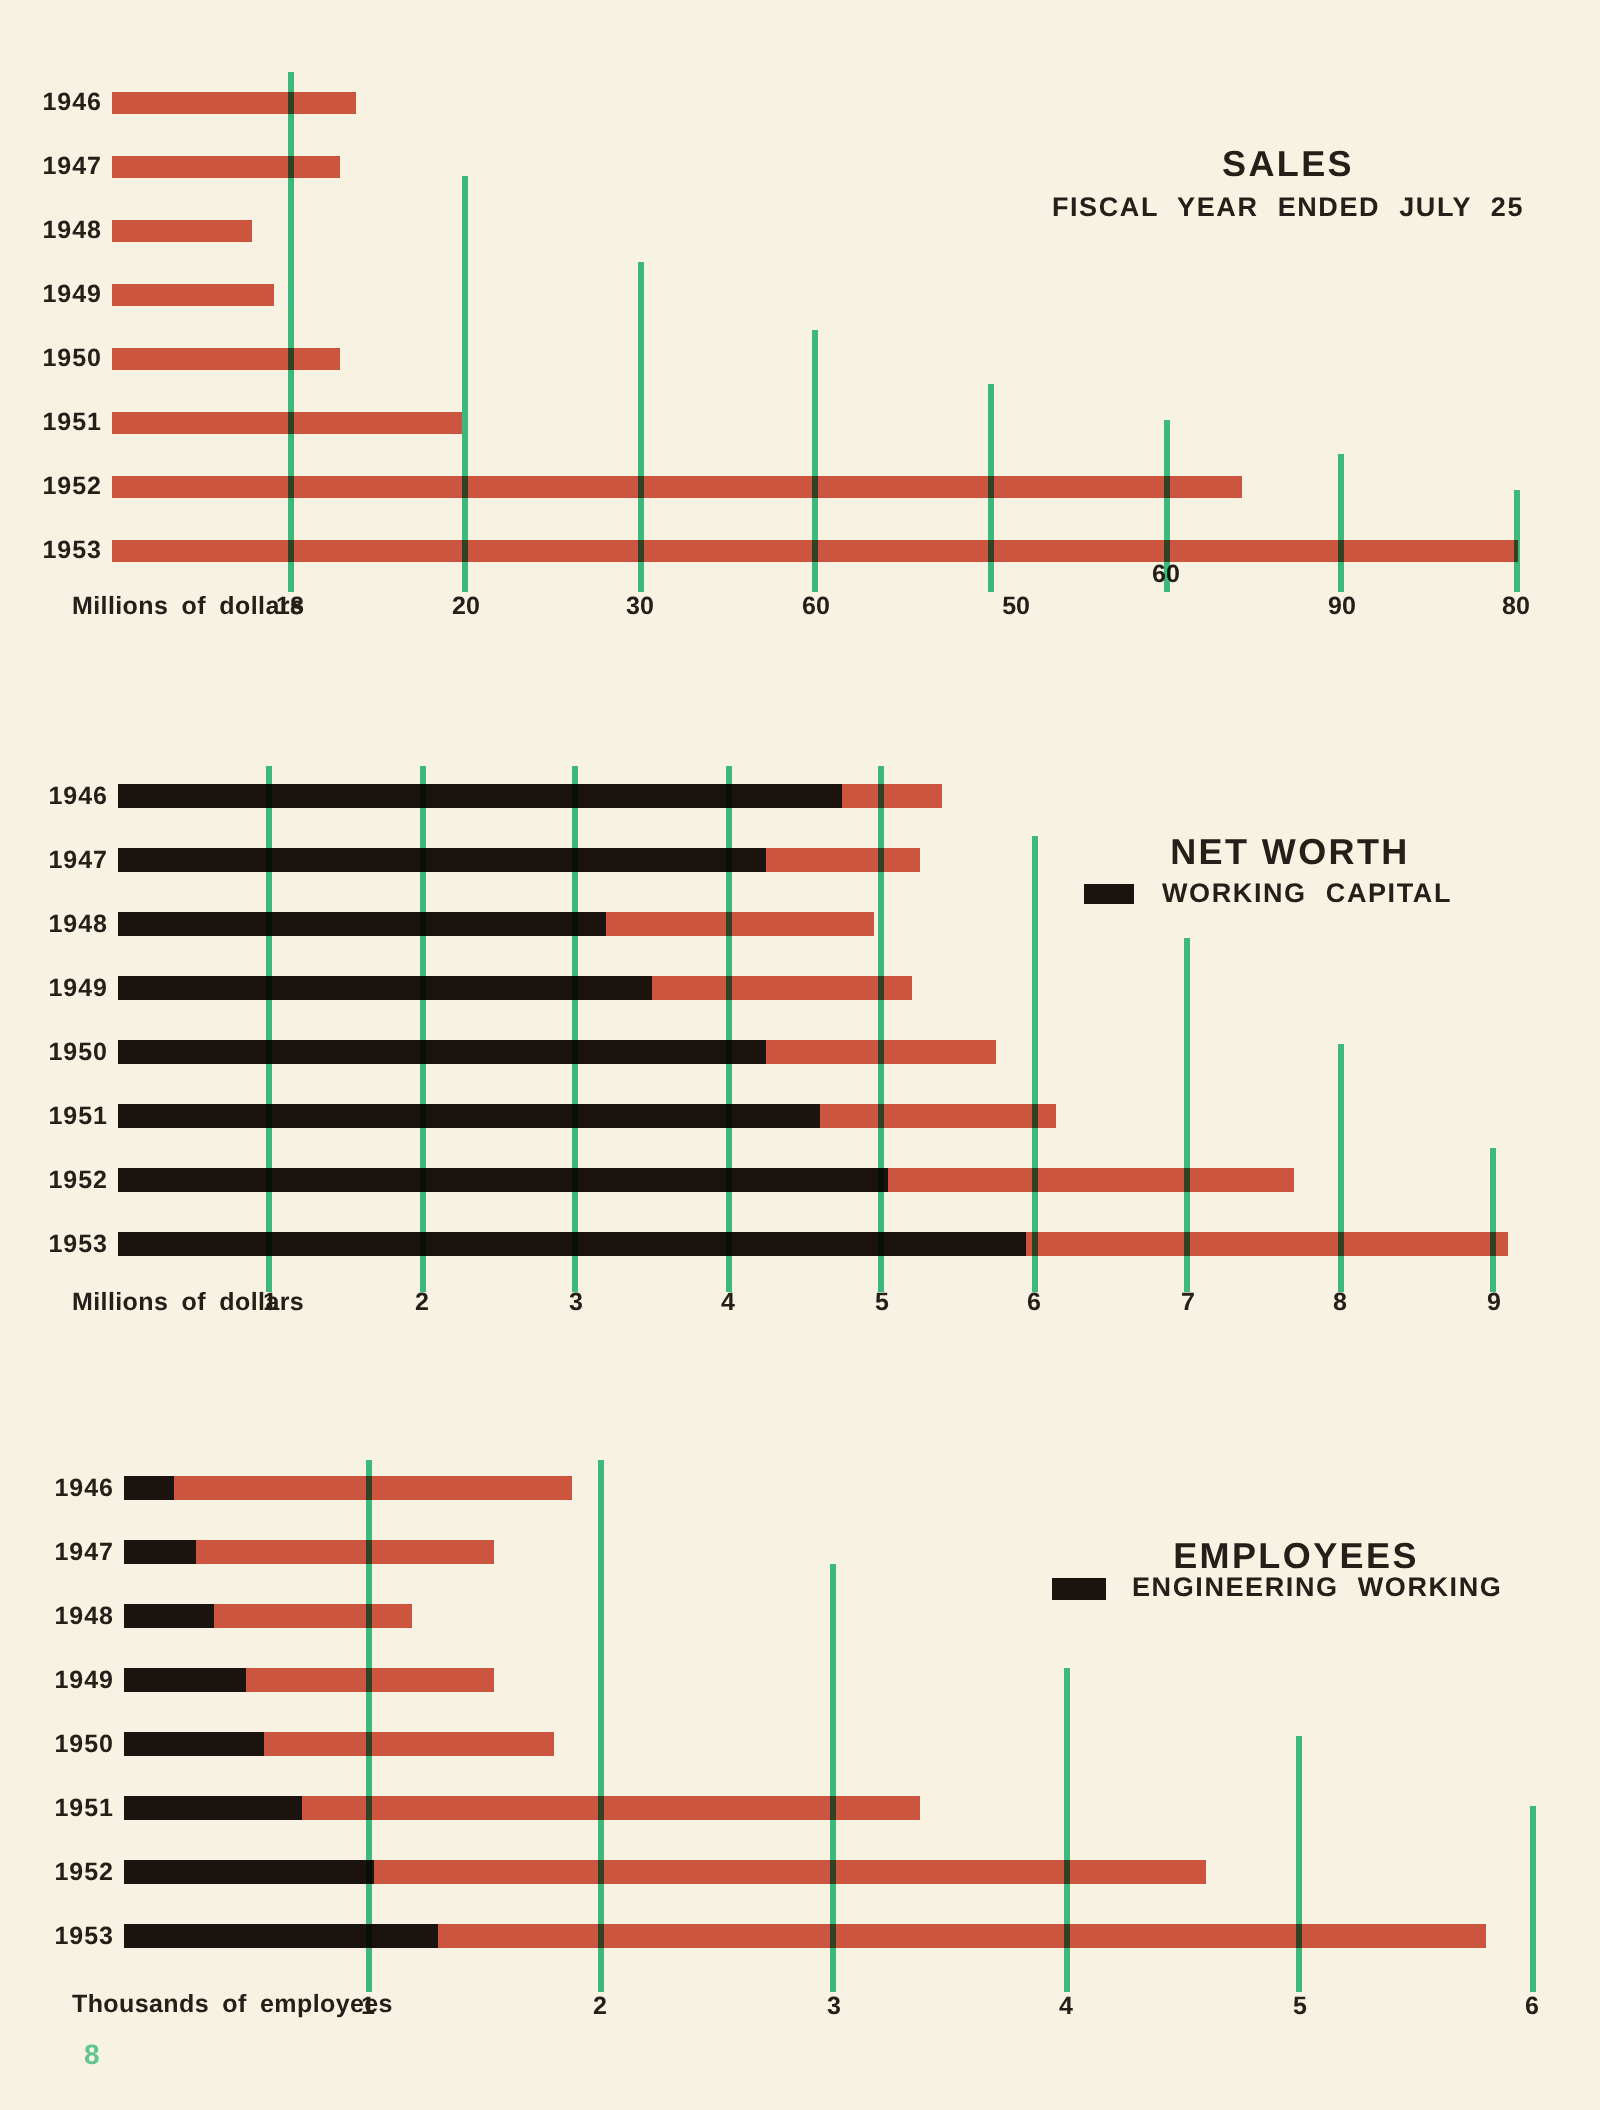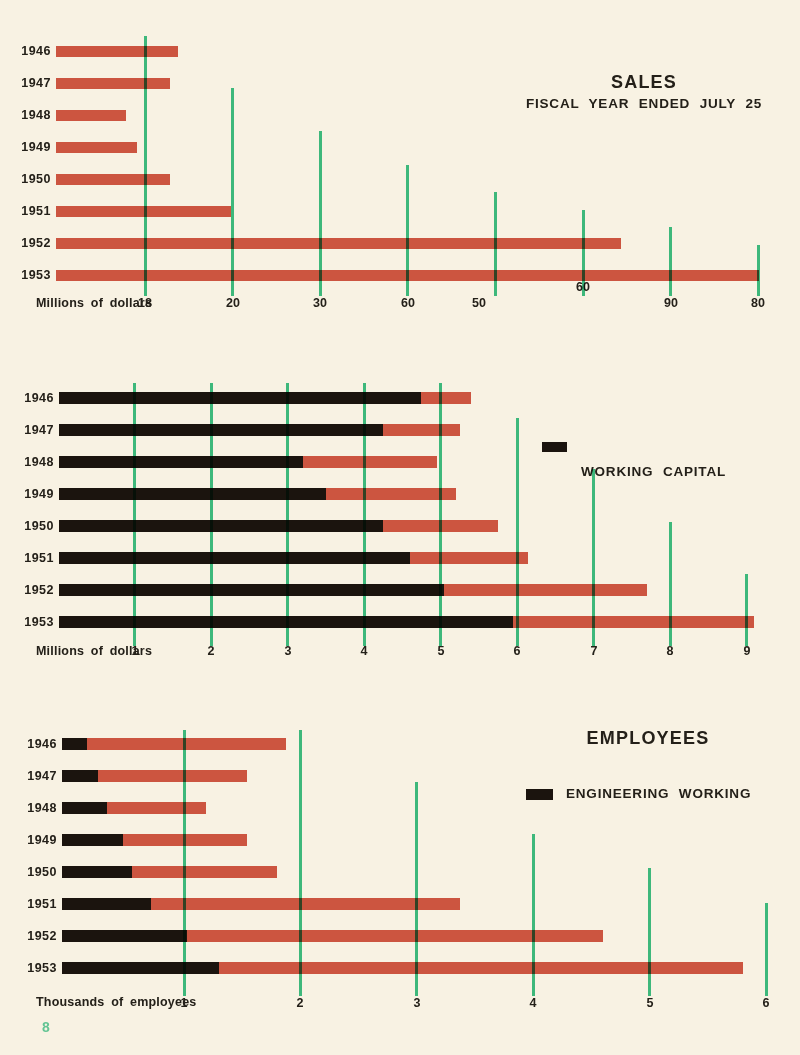--- a/index.html
+++ b/index.html
@@ -56,32 +56,33 @@
       <div class="bar" style="left: 56px; top: 270px; width: 703px; height: 11px; background: var(--red); z-index: 2;"></div>
       <div class="grid" style="left: 144px; top: 36px; width: 3px; height: 260px;"></div>
       <div class="tick" style="left: 125px; top: 296px; width: 40px;">18</div>
       <div class="grid" style="left: 231px; top: 88px; width: 3px; height: 208px;"></div>
       <div class="tick" style="left: 213px; top: 296px; width: 40px;">20</div>
       <div class="grid" style="left: 319px; top: 131px; width: 3px; height: 165px;"></div>
       <div class="tick" style="left: 300px; top: 296px; width: 40px;">30</div>
       <div class="grid" style="left: 406px; top: 165px; width: 3px; height: 131px;"></div>
       <div class="tick" style="left: 388px; top: 296px; width: 40px;">60</div>
       <div class="grid" style="left: 494px; top: 192px; width: 3px; height: 104px;"></div>
-      <div class="tick" style="left: 459px; top: 296px; width: 40px;">50</div>
+      <div class="tick" style="left: 475px; top: 296px; width: 40px; text-align: right;">50</div>
       <div class="grid" style="left: 582px; top: 210px; width: 3px; height: 86px;"></div>
       <div class="tick" style="left: 563px; top: 280px; width: 40px;">60</div>
       <div class="grid" style="left: 669px; top: 227px; width: 3px; height: 69px;"></div>
       <div class="tick" style="left: 651px; top: 296px; width: 40px;">90</div>
       <div class="grid" style="left: 757px; top: 245px; width: 3px; height: 51px;"></div>
       <div class="tick" style="left: 738px; top: 296px; width: 40px; text-align: center;">80</div>
     </div>
 
   <div class="chart-layer">
+    <div class="title" style="left:495px;top:416px;">NET WORTH</div>
     <div class="legend-swatch" style="left:542px;top:442px;width:25px;height:10px;"></div>
-    <div class="legend-label" style="left:581px;top:464px;text-align:center;">WORKING CAPITAL</div>
+    <div class="legend-label" style="left:581px;top:439px;text-align:center;">WORKING CAPITAL</div>
     <div class="caption" style="left:36px;top:644px;">Millions of dollars</div>
   <div class="yr" style="left: 9px; top: 390px; width: 45px;">1946</div>
       <div class="bar" style="left: 59px; top: 392px; width: 412px; height: 12px; background: var(--red); z-index: 2;"></div>
       <div class="bar" style="left: 59px; top: 392px; width: 362px; height: 12px; background: var(--black); z-index: 3;"></div>
       <div class="yr" style="left: 9px; top: 422px; width: 45px;">1947</div>
       <div class="bar" style="left: 59px; top: 424px; width: 401px; height: 12px; background: var(--red); z-index: 2;"></div>
       <div class="bar" style="left: 59px; top: 424px; width: 324px; height: 12px; background: var(--black); z-index: 3;"></div>
       <div class="yr" style="left: 9px; top: 454px; width: 45px;">1948</div>
       <div class="bar" style="left: 59px; top: 456px; width: 378px; height: 12px; background: var(--red); z-index: 2;"></div>
       <div class="bar" style="left: 59px; top: 456px; width: 244px; height: 12px; background: var(--black); z-index: 3;"></div>
@@ -114,21 +115,21 @@
       <div class="tick" style="left: 497px; top: 644px; width: 40px;">6</div>
       <div class="grid" style="left: 592px; top: 469px; width: 3px; height: 177px;"></div>
       <div class="tick" style="left: 574px; top: 644px; width: 40px;">7</div>
       <div class="grid" style="left: 669px; top: 522px; width: 3px; height: 124px;"></div>
       <div class="tick" style="left: 650px; top: 644px; width: 40px;">8</div>
       <div class="grid" style="left: 745px; top: 574px; width: 3px; height: 72px;"></div>
       <div class="tick" style="left: 727px; top: 644px; width: 40px;">9</div>
     </div>
 
   <div class="chart-layer">
-    <div class="title" style="left:498px;top:728px;">EMPLOYEES</div>
+    <div class="title" style="left:498px;top:768px;">EMPLOYEES</div>
     <div class="legend-swatch" style="left:526px;top:789px;width:27px;height:11px;"></div>
     <div class="legend-label" style="left:566px;top:786px;">ENGINEERING WORKING</div>
     <div class="caption" style="left:36px;top:995px;">Thousands of employees</div>
   <div class="yr" style="left: 12px; top: 736px; width: 45px;">1946</div>
       <div class="bar" style="left: 62px; top: 738px; width: 224px; height: 12px; background: var(--red); z-index: 2;"></div>
       <div class="bar" style="left: 62px; top: 738px; width: 25px; height: 12px; background: var(--black); z-index: 3;"></div>
       <div class="yr" style="left: 12px; top: 768px; width: 45px;">1947</div>
       <div class="bar" style="left: 62px; top: 770px; width: 185px; height: 12px; background: var(--red); z-index: 2;"></div>
       <div class="bar" style="left: 62px; top: 770px; width: 36px; height: 12px; background: var(--black); z-index: 3;"></div>
       <div class="yr" style="left: 12px; top: 800px; width: 45px;">1948</div>

